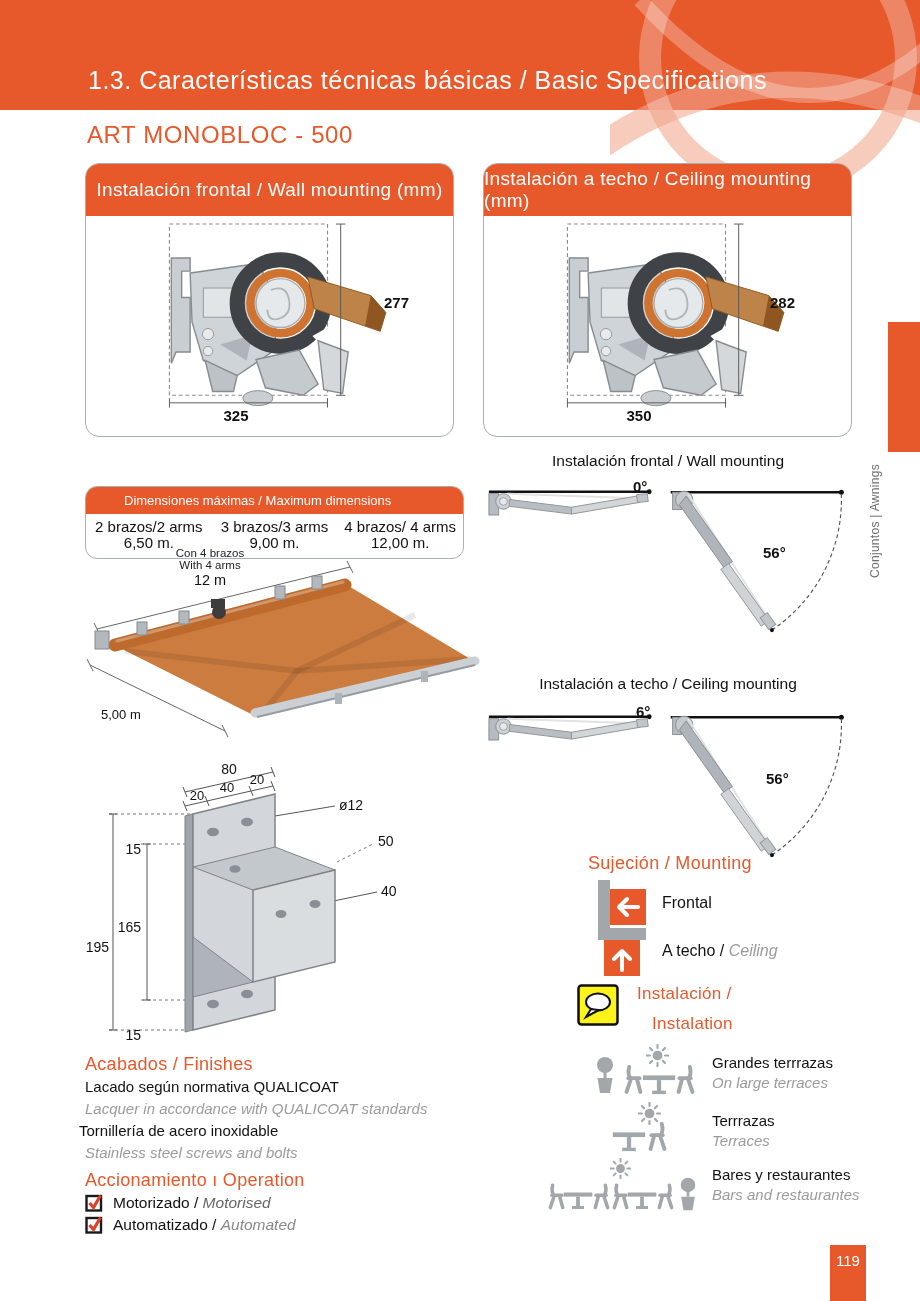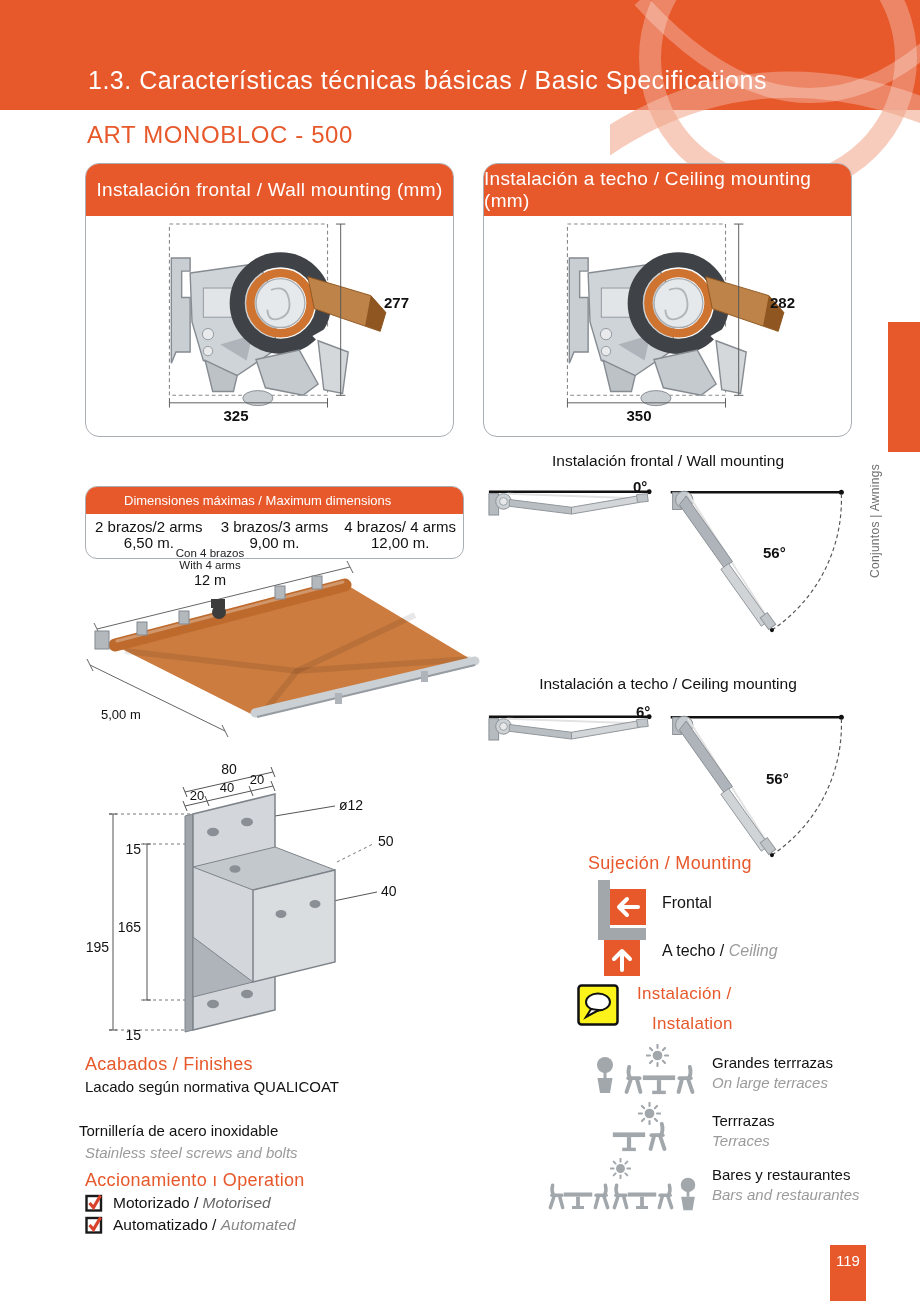--- a/index.html
+++ b/index.html
@@ -388,20 +388,21 @@
       </svg>
     <svg class="abs" style="left:130px;top:18px;" width="20" height="36">
         <use href="#pic-plant"></use>
       </svg>
   </div>
   <div class="abs t-black" style="left:712px;top:1166px;">Bares y restaurantes</div>
   <div class="abs t-gray" style="left:712px;top:1186px;">Bars and restaurantes</div>
 
   <div class="abs h-orange" style="left:85px;top:1054px;">Acabados / Finishes</div>
   <div class="abs t-black" style="left:85px;top:1078px;">Lacado según normativa QUALICOAT</div>
+  <div class="abs t-gray" style="left:85px;top:1100px;">Lacquer in accordance with QUALICOAT standards</div>
   <div class="abs t-black" style="left:79px;top:1122px;">Tornillería de acero inoxidable</div>
   <div class="abs t-gray" style="left:85px;top:1144px;">Stainless steel screws and bolts</div>
 
   <div class="abs h-orange" style="left:85px;top:1170px;">Accionamiento ı Operation</div>
   <div class="abs check-row" style="left:85px;top:1193px;">
     <svg width="19" height="19">
       <rect x="1.5" y="3" width="14.5" height="14.5" fill="#fff" stroke="#1a1a1a" stroke-width="2.4"></rect>
       <path d="M4.5,10 L8.5,14.5 L15.5,2.5" stroke="#D9432B" stroke-width="3.2" fill="none"></path>
     </svg>
     <span><span style="color:#121212;">Motorizado / </span><span style="color:#666;font-style:italic;">Motorised</span></span>

